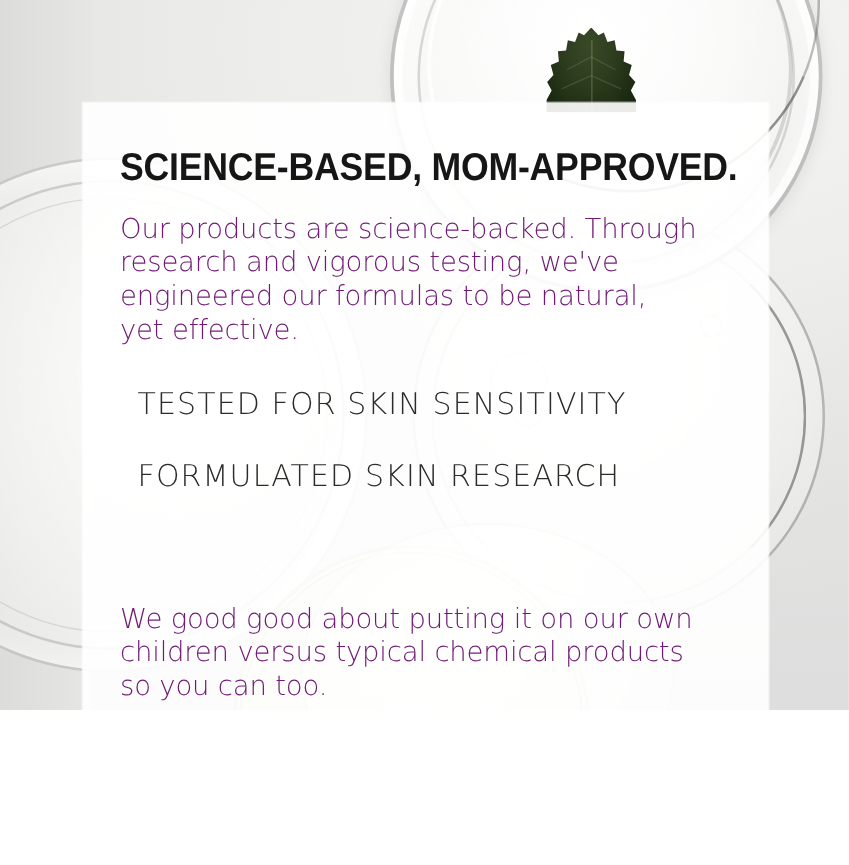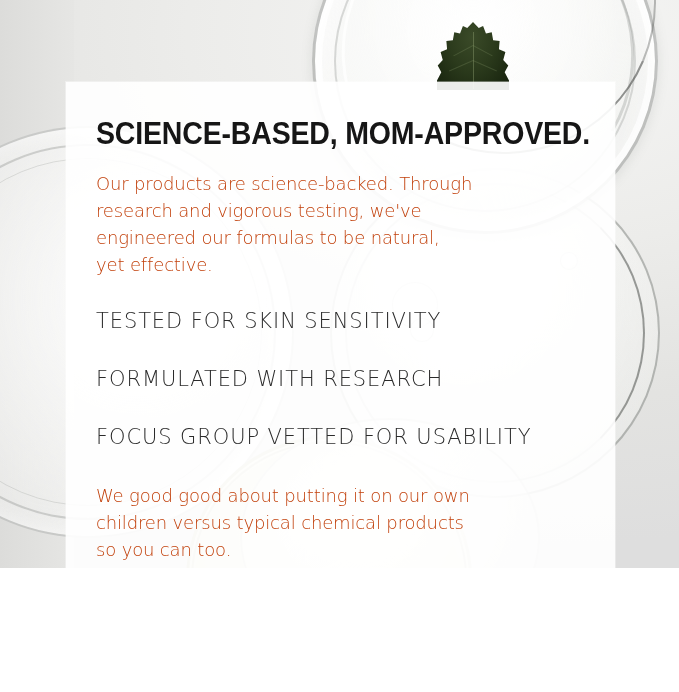--- a/index.html
+++ b/index.html
@@ -226,36 +226,36 @@
     transform-origin: left center;
     white-space: nowrap;
   }
 
   .body-text {
     position: absolute;
     left: 30px;
     margin: 0;
     font-family: "DejaVu Sans", sans-serif;
     font-weight: 300;
-    font-size: 18px;
+    font-size: 22px;
     line-height: 27px;
     letter-spacing: -0.15px;
-    color: #c2410c;
+    color: #701a75;
     white-space: pre-line;
   }
   .body-intro { top: 88px; width: 500px; }
   .body-outro { top: 400px; width: 500px; }
 
   .feature {
     position: absolute;
-    left: 30px;
+    left: 44px;
     margin: 0;
     font-family: "DejaVu Sans", sans-serif;
     font-weight: 300;
-    font-size: 21px;
+    font-size: 24px;
     line-height: 1;
     letter-spacing: 0.9px;
     color: #2b2b2b;
     white-space: nowrap;
   }
   .f1 { top: 229px; }
   .f2 { top: 287px; }
   .f3 { top: 345px; }
 </style>
 </head>
@@ -309,23 +309,22 @@
 
     <h1 class="headline">SCIENCE-BASED, MOM-APPROVED.</h1>
 
     <p class="body-text body-intro">Our products are science-backed. Through
 research and vigorous testing, we've
 engineered our formulas to be natural,
 yet effective.</p>
 
     <p class="feature f1">TESTED FOR SKIN SENSITIVITY</p>
 
-    <p class="feature f2">FORMULATED WITH RESEARCH</p>
-
-    <p class="feature f3">FOCUS GROUP VETTED FOR USABILITY</p>
+    <p class="feature f2">FORMULATED SKIN RESEARCH</p>
+
 
     <p class="body-text body-outro">We good good about putting it on our own
 children versus typical chemical products
 so you can too.</p>
 
   </div>
 
 </div>
 
 </body></html>

